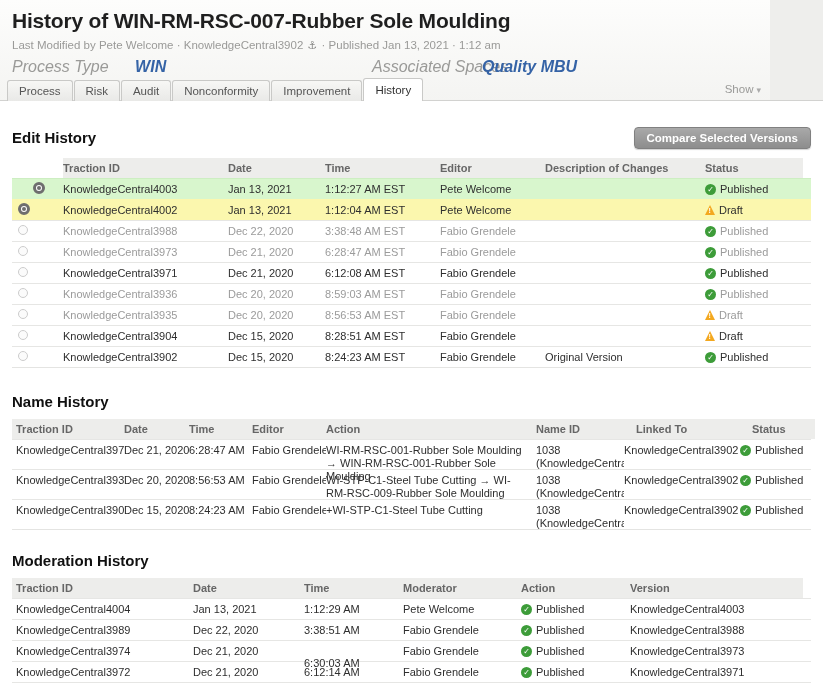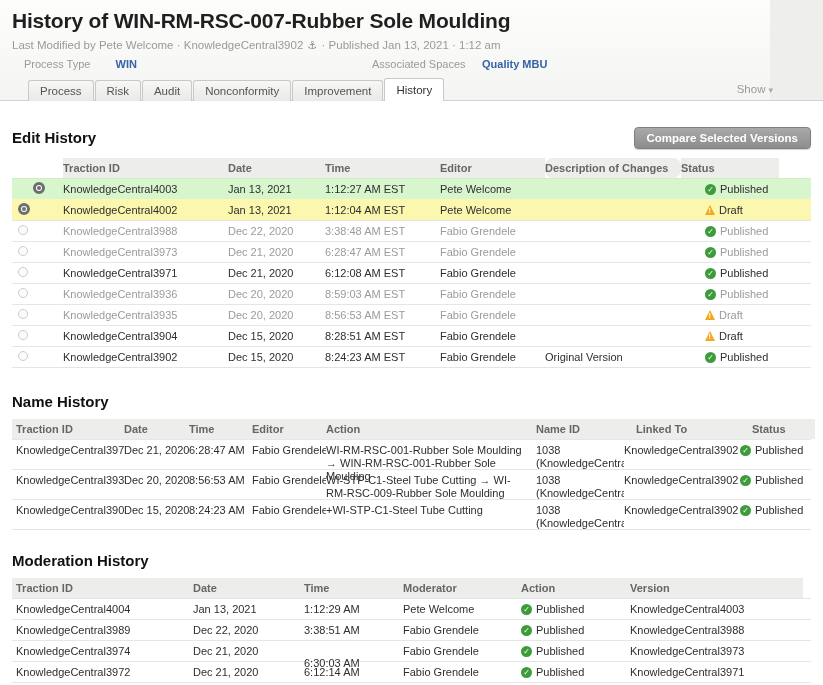--- a/index.html
+++ b/index.html
@@ -7,32 +7,32 @@
   body {
     width:823px; height:685px; overflow:hidden; background:#fff;
     font-family:"Liberation Sans","DejaVu Sans",sans-serif; color:#333;
   }
   
   .masthead { position:relative; height:101px; background:linear-gradient(#fdfdfc,#f4f4f2); }
   .right-strip { position:absolute; right:0; top:0; width:53px; height:100px; background:#eeeeec; }
   .page-title { margin:0; padding:9px 0 0 12px; font-size:21px; font-weight:bold; color:#1f1f1f; letter-spacing:-0.2px; position:relative; }
   .subline { padding:6px 0 0 12px; font-size:11.5px; color:#9a9a98; position:relative; }
   .anchor-ic { color:#8a8a88; font-size:11px; padding:0 1px; }
-  .meta-row { padding:6px 0 0 24px; font-size:11px; color:#9a9a98; position:relative; height:16px; }
+  .meta-row { padding:6px 0 0 12px; font-size:16px; color:#9a9a98; position:relative; height:16px;font-style:italic; }
   .meta-link { color:#3563a6; font-weight:bold; text-decoration:none; cursor:pointer; }
   .pt-value { margin-left:22px; }
   .assoc-label { position:absolute; left:372px; top:6px; }
   .assoc-value { position:absolute; left:482px; top:6px; }
   
-  .tabbar { position:absolute; left:0; bottom:0; width:100%; height:23px; border-bottom:1px solid #d2d2d0; padding-left:28px; }
+  .tabbar { position:absolute; left:0; bottom:0; width:100%; height:23px; border-bottom:1px solid #d2d2d0; padding-left:7px; }
   .tab { display:inline-block; height:21px; line-height:20px; margin-top:2px; padding:0 11px; font-size:11.5px; color:#555;
          background:linear-gradient(#f7f7f5,#e9e9e7); border:1px solid #c9c9c7; border-bottom:none;
          border-radius:3px 3px 0 0; margin-right:1px; vertical-align:bottom; cursor:pointer; }
   .tab.active { background:#fff; color:#333; height:23px; line-height:22px; margin-top:0; position:relative; z-index:2; }
-  .show-menu { position:absolute; right:50px; top:5px; font-size:11.5px; color:#9a9a98; cursor:pointer; }
+  .show-menu { position:absolute; right:62px; top:5px; font-size:11.5px; color:#9a9a98; cursor:pointer; }
   .show-menu .caret { font-size:9px; margin-left:3px; color:#aaa; }
   
   .content { padding:0 12px; background:#fff; }
   .section-head { display:flex; justify-content:space-between; align-items:center; }
   .section-head h2 { font-size:15px; margin:0; color:#101010; }
   #edit-head { margin-top:25px; height:23px; }
   #name-head { margin-top:25px; }
   #mod-head { margin-top:22px; }
   .compare-btn { height:22px; padding:0 12px; font-size:11.5px; font-weight:bold; color:#fff; cursor:pointer;
     background:linear-gradient(#a9a9a9,#8d8d8d); border:1px solid #808080; border-radius:4px;
@@ -93,21 +93,21 @@
     <h2>Edit History</h2>
     <button class="compare-btn">Compare Selected Versions</button>
   </div>
   <div class="table t-edit" id="edit-table">
       <div class="thead">
         <div class="cell nobg" style="width: 51px;"></div>
         <div class="cell" style="width: 165px;">Traction ID</div>
         <div class="cell" style="width: 97px;">Date</div>
         <div class="cell" style="width: 115px;">Time</div>
         <div class="cell" style="width: 105px;">Editor</div>
-        <div class="cell" style="width: 136px; border-radius: 8px;">Description of Changes</div>
+        <div class="cell" style="width: 160px;">Description of Changes</div>
         <div class="cell" style="width: 98px;">Status</div>
       </div>
       <div class="row tone-dark green">
         <div class="cell" style="width: 51px;"><span class="radio sel shift"></span></div>
         <div class="cell" style="width: 165px;">KnowledgeCentral4003</div>
         <div class="cell" style="width: 97px;">Jan 13, 2021</div>
         <div class="cell" style="width: 115px;">1:12:27 AM EST</div>
         <div class="cell" style="width: 105px;">Pete Welcome</div>
         <div class="cell" style="width: 160px;"></div>
         <div class="cell st" style="width: 98px;">

